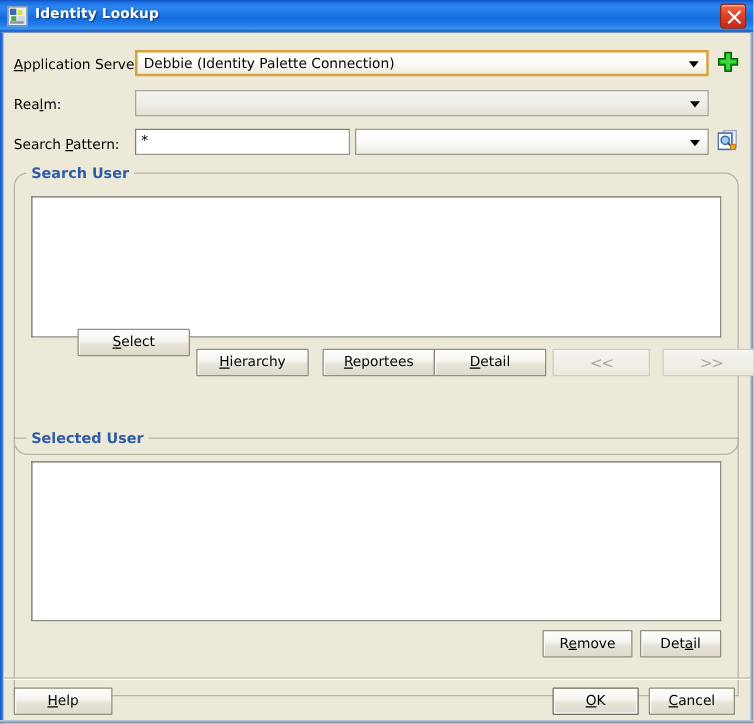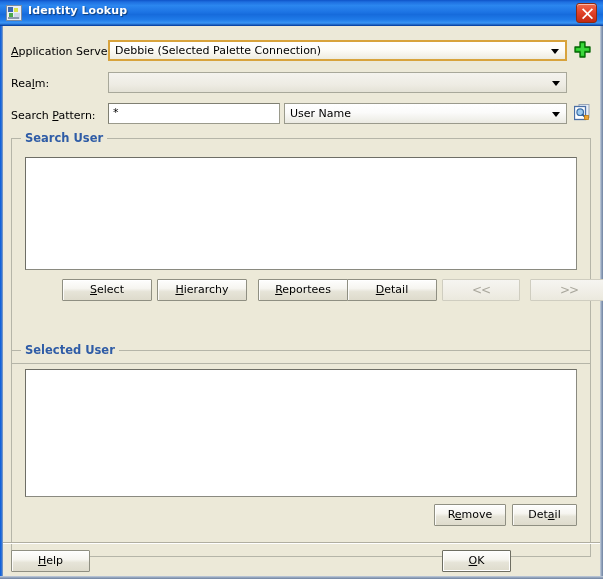--- a/index.html
+++ b/index.html
@@ -262,73 +262,73 @@
   </div>
 
   <div class="frame-left"></div>
   <div class="frame-right"></div>
   <div class="frame-bottom"></div>
 
   <div id="content">
 
     <div class="lbl" style="left:8px; top:18px;"><span class="mn">A</span>pplication Server:</div>
     <div class="combo focused" style="left:105px; top:13px; width:459px;">
-      <div class="cval">Debbie (Selected Palette Connection)</div>
+      <div class="cval">Debbie (Identity Palette Connection)</div>
       <div class="arrow"></div>
     </div>
     <div class="plus-icon" style="left:571px; top:14px;">
       <svg width="17" height="17" viewBox="0 0 17 17">
         <path d="M6 1 H11 V6 H16 V11 H11 V16 H6 V11 H1 V6 H6 Z" fill="#1fbf1f" stroke="#046604" stroke-width="1.3" stroke-linejoin="round"></path>
         <path d="M7 2.4 H10 V7.2 H14.8 V9.4 H10 V14.4 H7 V9.4 H2.4 V7.2 H7 Z" fill="#49df49" opacity="0.75"></path>
       </svg>
     </div>
 
     <div class="lbl" style="left:8px; top:50px;">Rea<span class="mn">l</span>m:</div>
     <div class="combo empty" style="left:105px; top:45px; width:459px;">
       <div class="cval"></div>
       <div class="arrow"></div>
     </div>
 
     <div class="lbl" style="left:8px; top:82px;">Search <span class="mn">P</span>attern:</div>
     <div class="textfield" style="left:105px; top:76px; width:172px;">*</div>
     <div class="combo" style="left:281px; top:76px; width:283px;">
-      <div class="cval">User Name</div>
       <div class="arrow"></div>
     </div>
     <div class="search-doc-icon" style="left:571px; top:77px;">
       <svg width="17" height="18" viewBox="0 0 17 18">
         <rect x="5" y="0.5" width="10" height="13" fill="#e8eef6" stroke="#9aa6b8" stroke-width="1"></rect>
         <rect x="0.5" y="2.5" width="11" height="13" fill="#ffffff" stroke="#4a6fa5" stroke-width="1.3"></rect>
         <circle cx="6.2" cy="8.2" r="3.3" fill="#9ecbf0" stroke="#3a6ea8" stroke-width="1.2"></circle>
         <path d="M8.6 10.6 L11.4 13.4" stroke="#2d5a92" stroke-width="1.8" stroke-linecap="round"></path>
         <rect x="10.5" y="11.5" width="4" height="4" fill="#f0a330" stroke="#b97a12" stroke-width="0.8"></rect>
       </svg>
     </div>
 
-    <div class="group" style="left:8px; top:111px; width:580px; height:226px;">
+    <div class="group" style="left:8px; top:111px; width:580px; height:226px;border-radius:11px;">
       <div class="gtitle">Search User</div>
 
       <div class="listpanel" style="left:13px; top:18px; width:552px; height:113px;"></div>
 
-      <div class="btn" style="left:50px;  top:140px; width:90px;"><span class="mn">S</span>elect</div>
+      <div class="btn" style="left:50px;  top:124px; width:90px;"><span class="mn">S</span>elect</div>
       <div class="btn" style="left:145px; top:140px; width:90px;"><span class="mn">H</span>ierarchy</div>
       <div class="btn" style="left:246px; top:140px; width:90px;text-align:center;"><span class="mn">R</span>eportees</div>
       <div class="btn" style="left:335px; top:140px; width:90px;"><span class="mn">D</span>etail</div>
       <div class="btn disabled" style="left:430px; top:140px; width:78px;"><span class="glyph">&lt;&lt;</span></div>
       <div class="btn disabled" style="left:518px; top:140px; width:78px;"><span class="glyph">&gt;&gt;</span></div>
     </div>
 
     <div class="group" style="left:8px; top:323px; width:580px; height:207px;">
       <div class="gtitle">Selected User</div>
 
       <div class="listpanel" style="left:13px; top:18px; width:552px; height:128px;"></div>
 
       <div class="btn" style="left:422px; top:153px; width:72px;">R<span class="mn">e</span>move</div>
       <div class="btn" style="left:500px; top:153px; width:65px;">Det<span class="mn">a</span>il</div>
     </div>
 
     <div id="separator" style="top:515px;"></div>
 
     <div class="btn default" style="left:439px; top:523px; width:69px;"><span class="mn">O</span>K</div>
     <div class="btn" style="left:8px;   top:523px; width:79px;"><span class="mn">H</span>elp</div>
+    <div class="btn" style="left:516px; top:523px; width:69px;"><span class="mn">C</span>ancel</div>
 
   </div>
 </div>
 
 </body></html>

